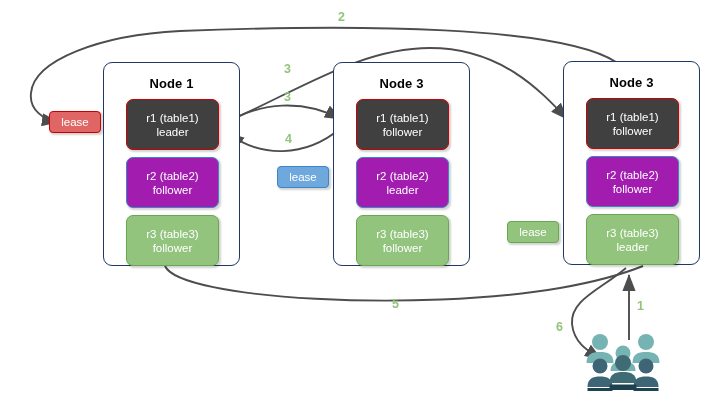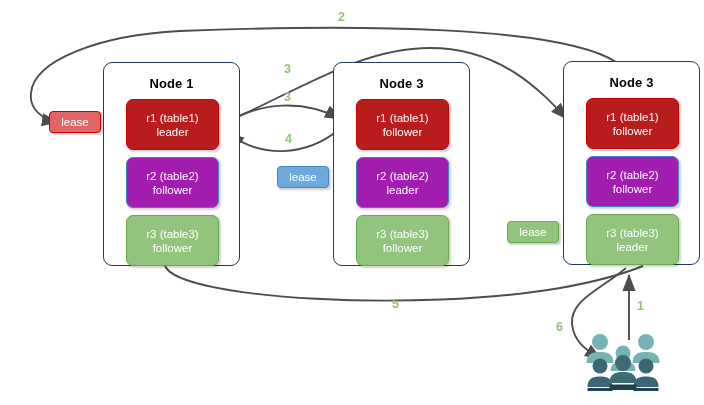--- a/index.html
+++ b/index.html
@@ -50,21 +50,21 @@
     flex-direction: column;
     align-items: center;
     justify-content: center;
     color: #ffffff;
     font-size: 11.5px;
     line-height: 14px;
     text-align: center;
     box-shadow: 1.5px 1.5px 2px rgba(0,0,0,0.18);
   }
   .replica.red {
-    background: #b91c1c;
+    background: #404040;
     border: 1.5px solid #cc0000;
   }
   .replica.blue {
     background: #a21caf;
     border: 1.5px solid #3d85c6;
   }
   .replica.green {
     background: #93c47d;
     border: 1.5px solid #6aa84f;
     text-align: center;

